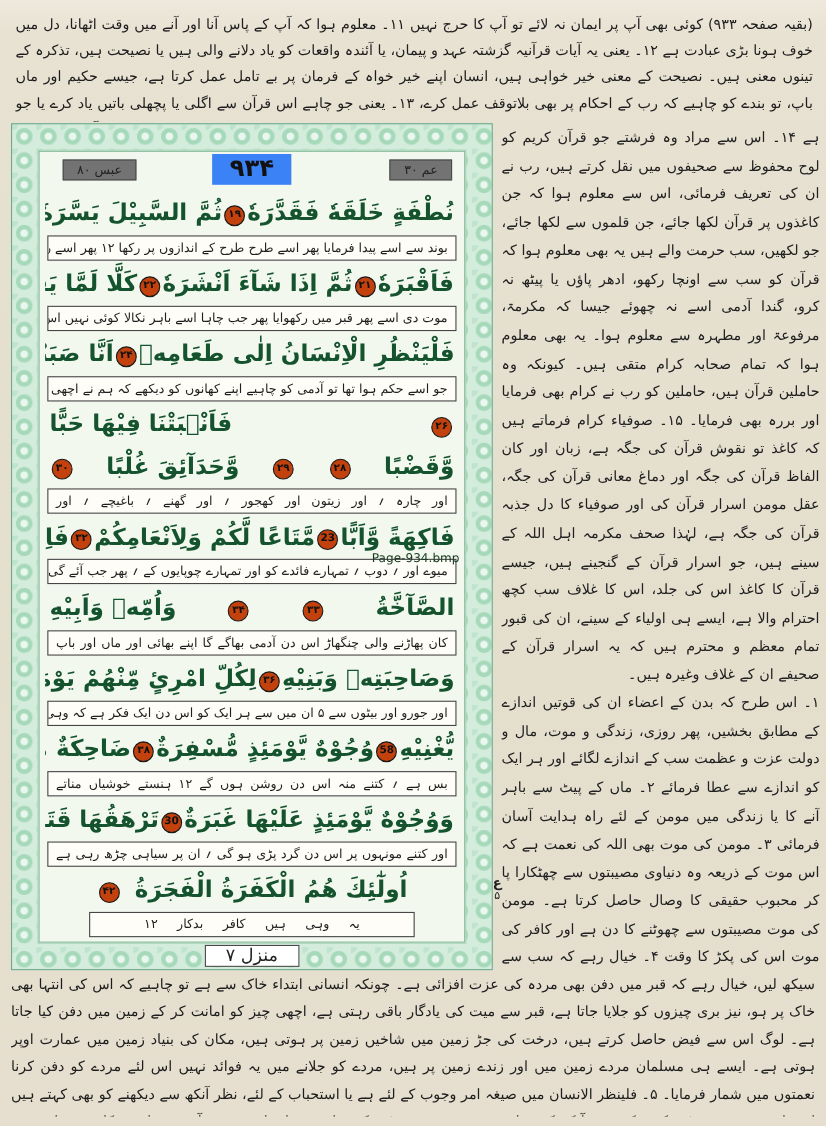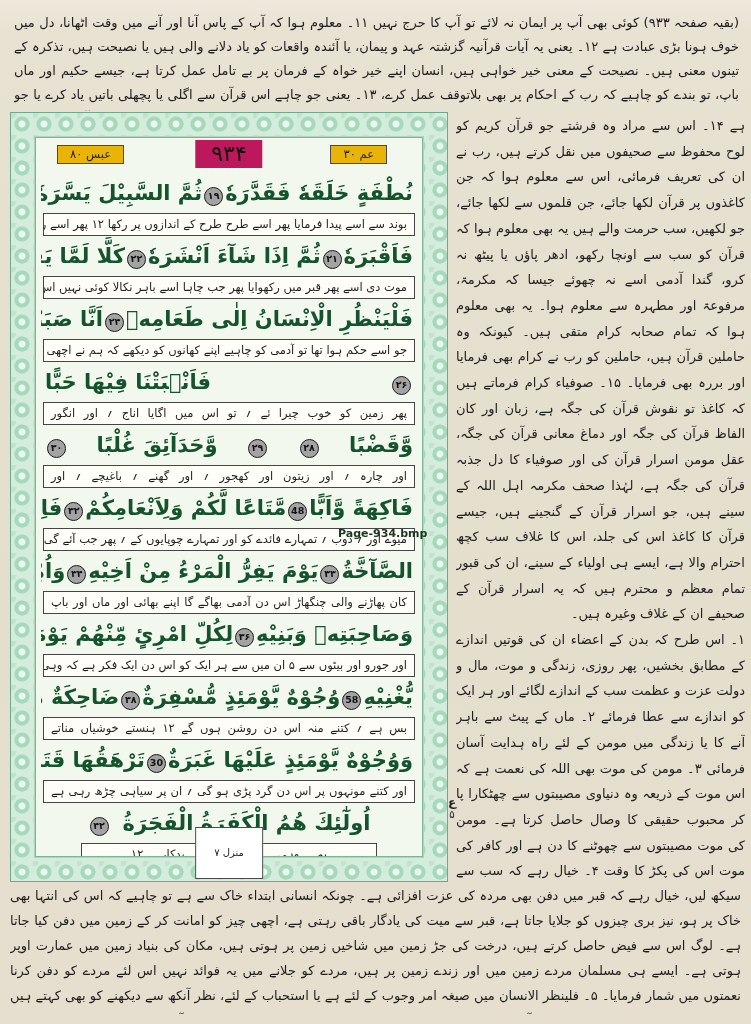--- a/index.html
+++ b/index.html
@@ -25,54 +25,54 @@
       radial-gradient(circle at 0px 0px, #bfe4cd 5px, transparent 6px);
     background-size:22px 22px;
   }
   .qinner{
     width:100%;height:100%;box-sizing:border-box;position:relative;
     background:#f2f8ee;border:1px solid #7fb494;outline:1px solid #aed6bd;
     padding:3px 5px;display:flex;flex-direction:column;overflow:hidden;
   }
   .qhdr{position:relative;height:30px;margin:1px 2px 2px 2px;flex:0 0 auto;}
   .hdr-tag{
-    position:absolute;top:3px;background:#eab308;border:1px solid #4a4a4a;
+    position:absolute;top:3px;background:#737373;border:1px solid #4a4a4a;
     font-size:11.5px;line-height:17px;padding:0 12px;color:#222;white-space:nowrap;
   }
-  .hdr-right{right:28px;}
+  .hdr-right{right:4px;}
   .hdr-left{left:14px;}
   .hdr-page{
     position:absolute;top:-2px;left:50%;transform:translateX(-50%);
-    background:#be185d;padding:0 16px;font-size:22px;font-weight:400;line-height:28px;color:#111;
+    background:#3b82f6;padding:0 16px;font-size:22px;font-weight:700;line-height:28px;color:#111;
   }
   #qrows{flex:1 1 auto;display:flex;flex-direction:column;justify-content:space-between;}
   .arow{
     display:flex;direction:rtl;justify-content:space-between;align-items:center;
     height:38px;padding:0 4px;overflow:hidden;flex:0 0 auto;
   }
   .aseg{font-size:21px;font-weight:700;white-space:nowrap;color:#14532d;letter-spacing:0;}
   .vnum{
     flex:0 0 auto;width:17px;height:17px;line-height:15px;border:1.4px solid #1a1a1a;border-radius:50%;
-    background:#a3a3a3;font-size:9.5px;font-weight:700;text-align:center;color:#111;margin:6px 2px 0 2px;
+    background:#c2410c;font-size:9.5px;font-weight:700;text-align:center;color:#111;margin:6px 2px 0 2px;
   }
   .acenter{justify-content:center;gap:12px;}
   .urow{
     background:#fefdf7;border:1px solid #454545;direction:rtl;
     font-size:11.5px;line-height:19px;padding:1px 7px;margin:1px 2px;color:#1f1f1f;
     text-align:justify;text-align-last:justify;white-space:nowrap;overflow:hidden;flex:0 0 auto;
   }
   .ucenter{text-align:left;text-align-last:center;word-spacing:14px;margin-left:40px;margin-right:40px;}
   .qfooter{
     position:absolute;bottom:2px;left:50%;transform:translateX(-50%);
-    background:#fff;border:1px solid #4a4a4a;font-size:10px;line-height:18px;padding:16px 18px;white-space:nowrap;color:#222;
+    background:#fff;border:1px solid #4a4a4a;font-size:16px;line-height:18px;padding:0 18px;white-space:nowrap;color:#222;
   }
   
   .artifact{
     position:absolute;top:501px;left:338px;z-index:5;
-    font-size:11px;font-weight:700;color:#16391f;direction:ltr;letter-spacing:0;margin-top:26px;
+    font-size:11px;font-weight:400;color:#16391f;direction:ltr;letter-spacing:0;
   }
   
   .right-col{
     position:absolute;top:113px;left:456px;width:289px;height:768px;
     direction:rtl;text-align:justify;font-size:13px;line-height:25.7px;color:#212121;overflow:hidden;
   }
   .right-col p{margin:0;}
   
   .ruku{
     position:absolute;top:796px;left:444px;width:16px;text-align:center;color:#222;
@@ -117,41 +117,39 @@
           <div class="arow">
             <span class="aseg">فَلْيَنْظُرِ الْاِنْسَانُ اِلٰى طَعَامِهٖ</span>
             <span class="vnum">۲۴</span>
             <span class="aseg">اَنَّا صَبَبْنَا الْمَآءَ صَبًّا</span>
           </div>
           <div class="urow">جو اسے حکم ہوا تھا تو آدمی کو چاہیے اپنے کھانوں کو دیکھے کہ ہم نے اچھی طرح پانی ڈالا</div>
           <div class="arow">
             <span class="vnum">۲۶</span>
             <span class="aseg">فَاَنْۢبَتْنَا فِيْهَا حَبًّا</span>
           </div>
-          <div class="urow">پھر زمین کو خوب چیرا ئے ؍ تو اس میں اگایا اناج ؍ اور انگور</div>
           <div class="arow">
             <span class="aseg">وَّقَضْبًا</span>
             <span class="vnum">۲۸</span>
             <span class="vnum">۲۹</span>
             <span class="aseg">وَّحَدَآئِقَ غُلْبًا</span>
             <span class="vnum">۳۰</span>
           </div>
           <div class="urow">اور چارہ ؍ اور زیتون اور کھجور ؍ اور گھنے ؍ باغیچے ؍ اور</div>
           <div class="arow">
             <span class="aseg">فَاكِهَةً وَّاَبًّا</span>
-            <span class="vnum">48</span>
+            <span class="vnum">23</span>
             <span class="aseg">مَّتَاعًا لَّكُمْ وَلِاَنْعَامِكُمْ</span>
             <span class="vnum">۳۲</span>
             <span class="aseg">فَاِذَا جَآءَتِ</span>
           </div>
           <div class="urow">میوے اور ؍ دوب ؍ تمہارے فائدے کو اور تمہارے چوپایوں کے ؍ پھر جب آئے گی وہ</div>
           <div class="arow">
             <span class="aseg">الصَّآخَّةُ</span>
             <span class="vnum">۳۳</span>
-            <span class="aseg">يَوْمَ يَفِرُّ الْمَرْءُ مِنْ اَخِيْهِ</span>
             <span class="vnum">۳۴</span>
             <span class="aseg">وَاُمِّهٖ وَاَبِيْهِ</span>
           </div>
           <div class="urow">کان پھاڑنے والی چنگھاڑ اس دن آدمی بھاگے گا اپنے بھائی اور ماں اور باپ</div>
           <div class="arow">
             <span class="aseg">وَصَاحِبَتِهٖ وَبَنِيْهِ</span>
             <span class="vnum">۳۶</span>
             <span class="aseg">لِكُلِّ امْرِئٍ مِّنْهُمْ يَوْمَئِذٍ شَاْنٌ</span>
           </div>
           <div class="urow">اور جورو اور بیٹوں سے ۵ ان میں سے ہر ایک کو اس دن ایک فکر ہے کہ وہی اسے</div>

